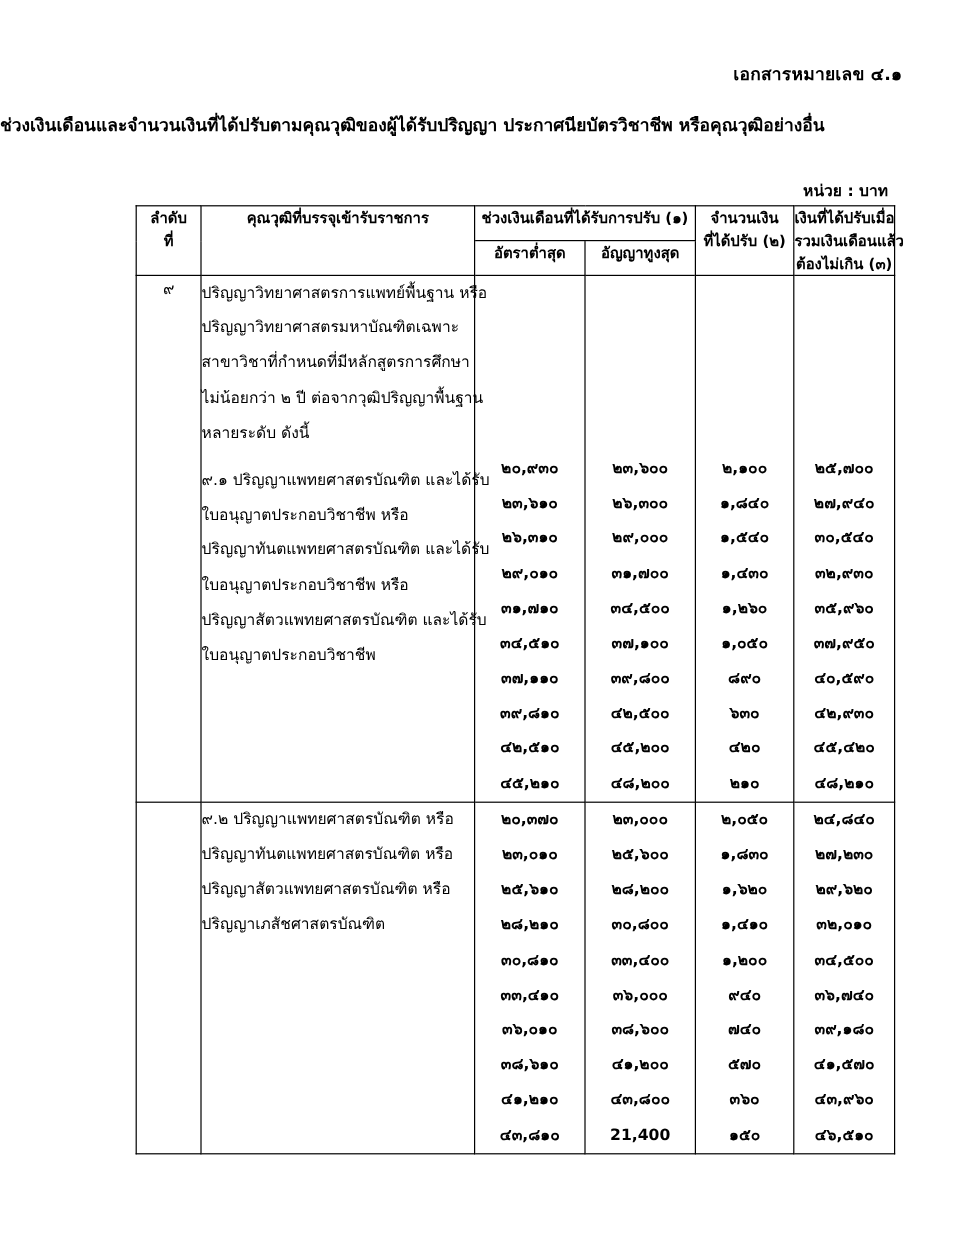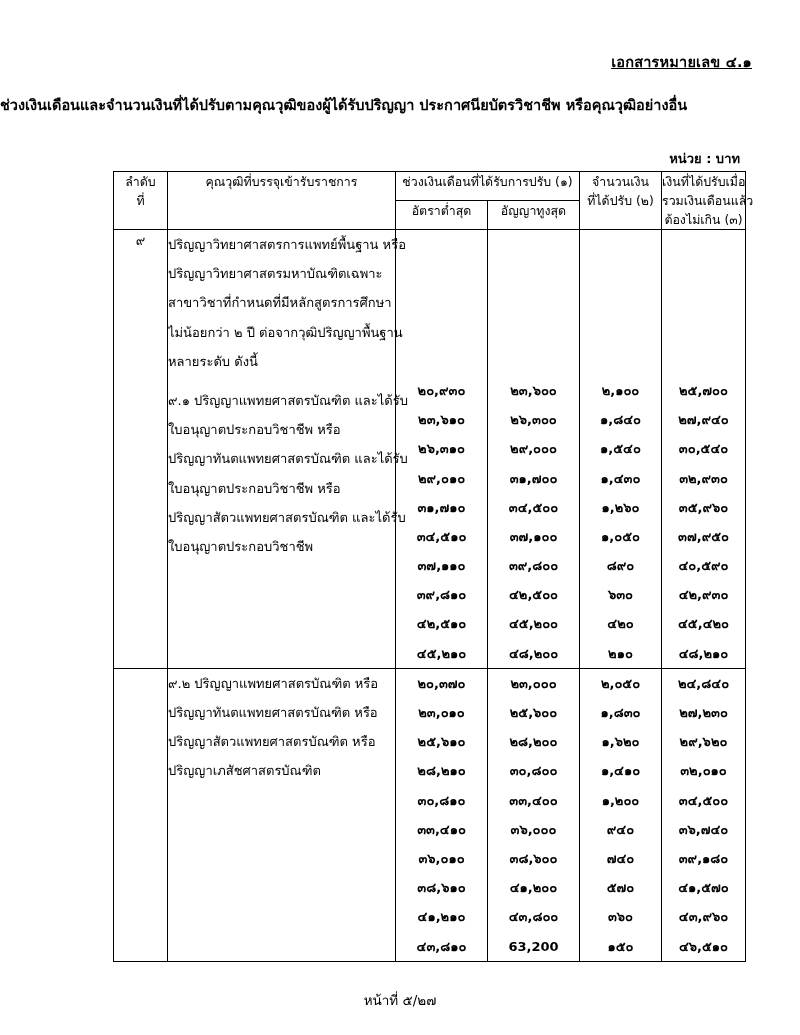--- a/index.html
+++ b/index.html
@@ -21,21 +21,20 @@
     position: relative;
     box-sizing: border-box;
   }
   .doc-ref {
     position: absolute;
     top: 50px;
     right: 48px;
     font-size: 14.5px;
     font-weight: bold;
     letter-spacing: 0.2px;
-    text-decoration: underline;
   }
   .title-block {
     position: absolute;
     top: 90px;
     left: 0;
     width: 636px;
     text-align: right;
   }
   .title-line {
     font-size: 14.5px;
@@ -60,21 +59,21 @@
   }
   table.main td, table.main th {
     border: 1px solid #000000;
     padding: 0;
     vertical-align: top;
   }
   .hdr {
     text-align: center;
     vertical-align: middle;
     font-size: 12.4px;
-    font-weight: normal;
+    font-weight: bold;
     line-height: 19px;
     padding: 5px 2px;
   }
   .hdr-stack > div { white-space: nowrap; }
   col.c-no    { width: 54px; }
   col.c-qual  { width: 228px; }
   col.c-min   { width: 92px; }
   col.c-max   { width: 92px; }
   col.c-adj   { width: 82px; }
   col.c-tot   { width: 84px; }
@@ -284,21 +283,21 @@
             <div class="num-list">
               <div class="num-row">๒๓,๐๐๐</div>
               <div class="num-row">๒๕,๖๐๐</div>
               <div class="num-row">๒๘,๒๐๐</div>
               <div class="num-row">๓๐,๘๐๐</div>
               <div class="num-row">๓๓,๔๐๐</div>
               <div class="num-row">๓๖,๐๐๐</div>
               <div class="num-row">๓๘,๖๐๐</div>
               <div class="num-row">๔๑,๒๐๐</div>
               <div class="num-row">๔๓,๘๐๐</div>
-              <div class="num-row">63,200</div>
+              <div class="num-row">21,400</div>
             </div>
           </td>
           <td class="num-cell">
             <div class="num-list">
               <div class="num-row">๒,๐๕๐</div>
               <div class="num-row">๑,๘๓๐</div>
               <div class="num-row">๑,๖๒๐</div>
               <div class="num-row">๑,๔๑๐</div>
               <div class="num-row">๑,๒๐๐</div>
               <div class="num-row">๙๔๐</div>
@@ -319,15 +318,14 @@
               <div class="num-row">๓๙,๑๘๐</div>
               <div class="num-row">๔๑,๕๗๐</div>
               <div class="num-row">๔๓,๙๖๐</div>
               <div class="num-row">๔๖,๕๑๐</div>
             </div>
           </td>
         </tr>
       </tbody>
   </table>
 
-  <div class="footer">หน้าที่ ๕/๒๗</div>
 
 </div>
 
 </body></html>

